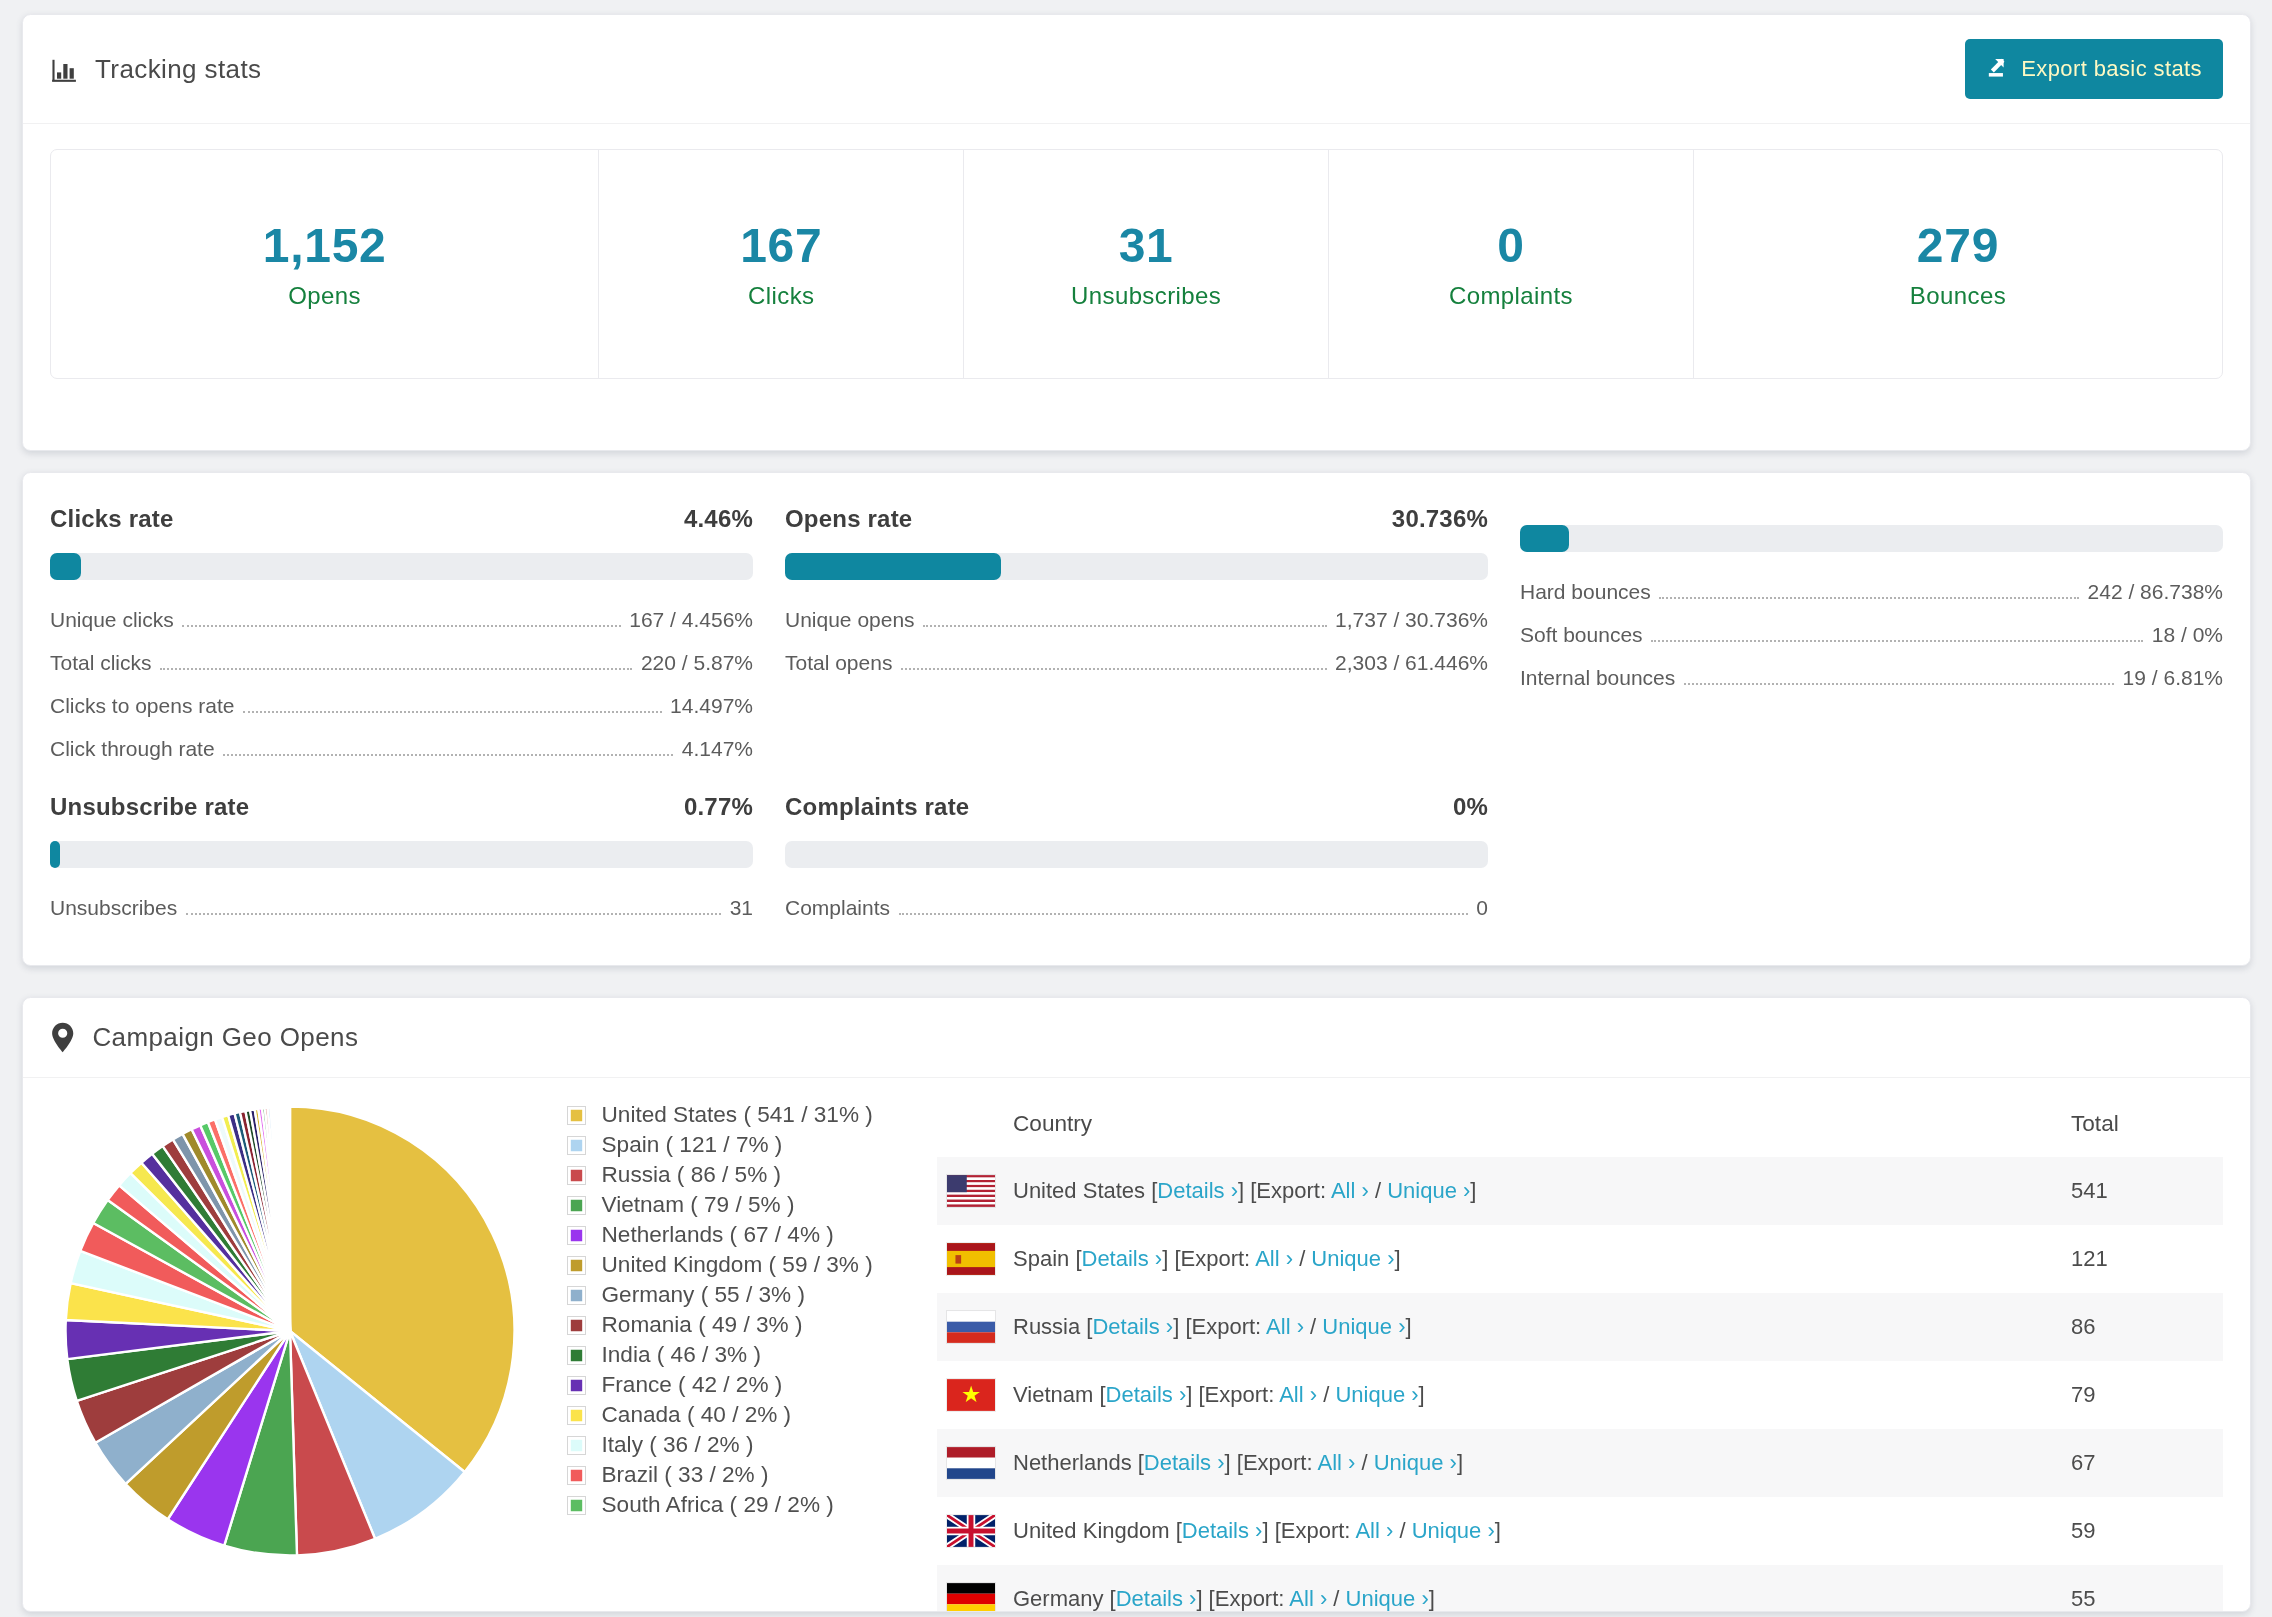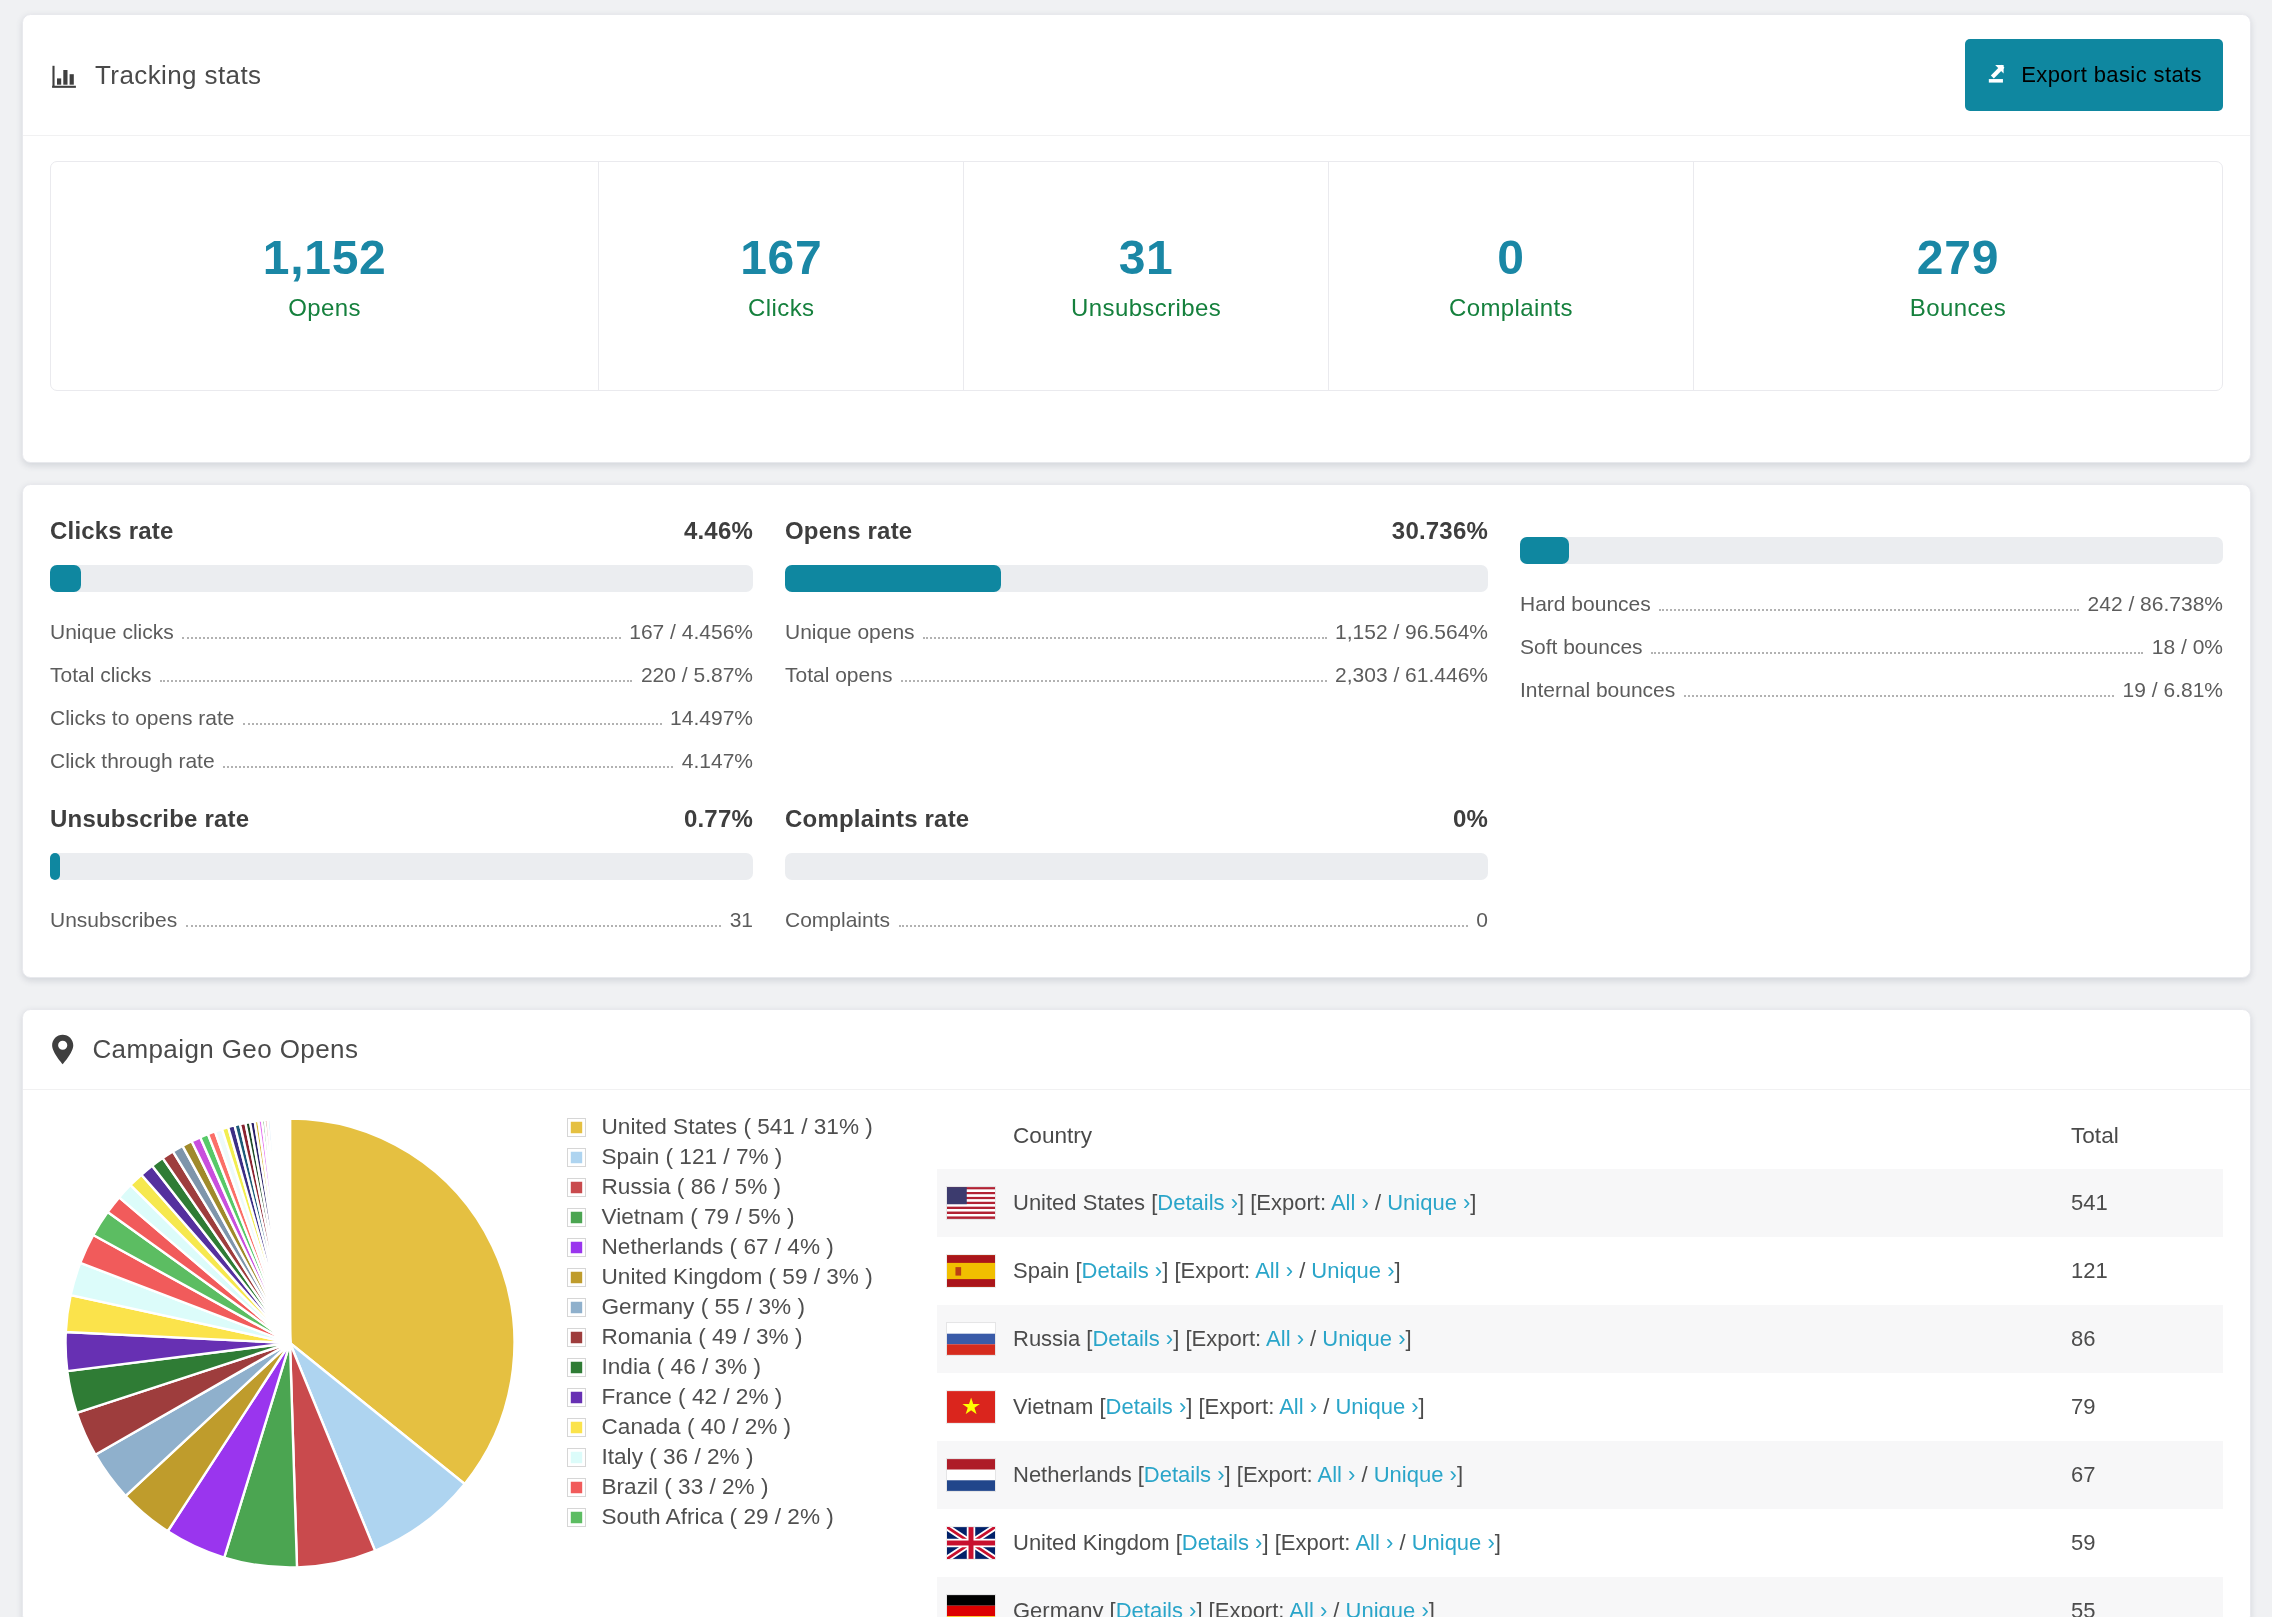--- a/index.html
+++ b/index.html
@@ -24,23 +24,23 @@
     border-bottom: 1.4px solid #f1f1f2;
   }
   .card-title {
     font-size: 26px; color: #4a4a4a;
     display: flex; align-items: flex-end; gap: 17px;
     letter-spacing: 0.4px;
   }
   .btn-export {
     margin-left: auto;
     background: var(--accent);
-    color: #000000; border: none; cursor: pointer;
+    color: #fef9c3; border: none; cursor: pointer;
     font-size: 22px; font-family: inherit;
-    padding: 21px 21px; border-radius: 5px;
+    padding: 15px 21px; border-radius: 5px;
     display: flex; align-items: center; gap: 11.3px;
     letter-spacing: 0.4px;
   }
   
   .stats-grid {
     display: grid;
     grid-template-columns: 1.5fr 1fr 1fr 1fr 1.45fr;
     margin: 25.4px 27px 71px;
     border: 1.4px solid #eaeaee;
     border-radius: 7px;
@@ -173,21 +173,21 @@
         <div class="rate-head">
           <span>Opens rate</span>
           <span>30.736%</span>
         </div>
         <div class="rate-bar">
           <div class="rate-fill" style="width: 30.736%;"></div>
         </div>
         <div class="rate-row">
           <span>Unique opens</span>
           <span class="leader"></span>
-          <span>1,152 / 96.564%</span>
+          <span>1,737 / 30.736%</span>
         </div>
         <div class="rate-row">
           <span>Total opens</span>
           <span class="leader"></span>
           <span>2,303 / 61.446%</span>
         </div>
       </div>
       <div>
         <div class="rate-bar">
           <div class="rate-fill" style="width: 6.927%;"></div>

